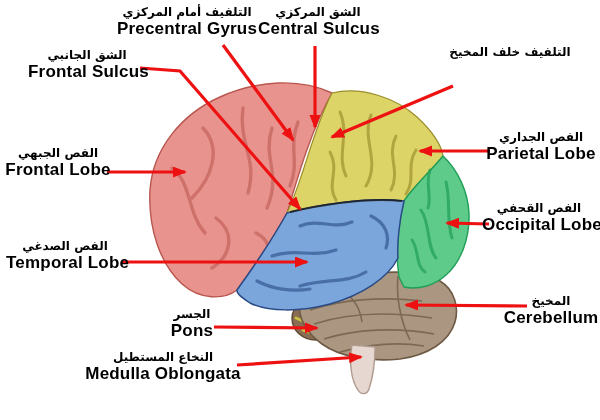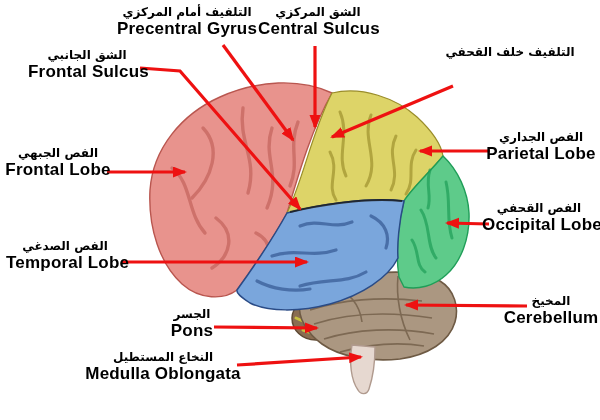--- a/index.html
+++ b/index.html
@@ -146,21 +146,21 @@
   </div>
   <div class="label" id="lbl-pons">
     <span class="ar">الجسر</span>
     <span class="en">Pons</span>
   </div>
   <div class="label" id="lbl-medulla">
     <span class="ar">النخاع المستطيل</span>
     <span class="en">Medulla Oblongata</span>
   </div>
   <div class="label" id="lbl-postcentral">
-    <span class="ar">التلفيف خلف القحفي</span>
+    <span class="ar">التلفيف خلف المخيخ</span>
   </div>
   <div class="label" id="lbl-occipital">
     <span class="ar">الفص القحفي</span>
     <span class="en">Occipital Lobe</span>
   </div>
   <div class="label" id="lbl-parietal">
     <span class="ar">الفص الجداري</span>
     <span class="en">Parietal Lobe</span>
   </div>
   <div class="label" id="lbl-cerebellum">

